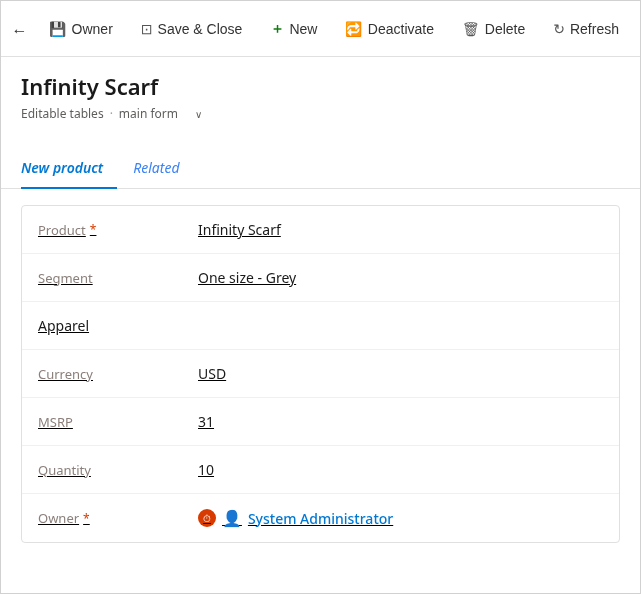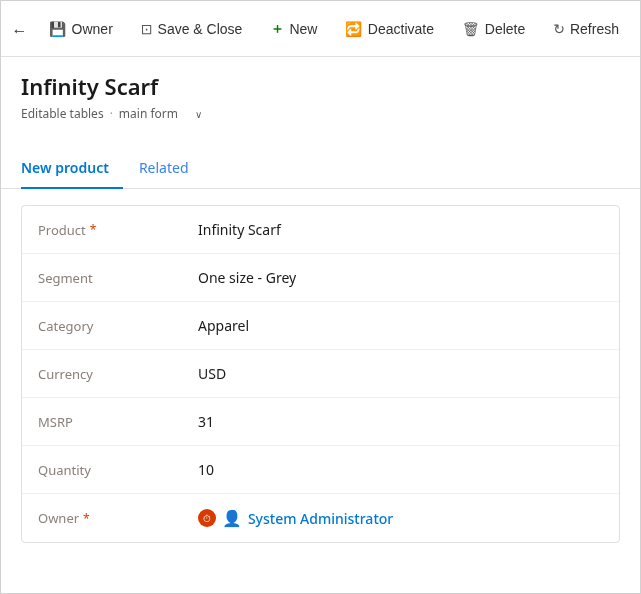--- a/index.html
+++ b/index.html
@@ -94,20 +94,21 @@
     }
     .chevron-down {
       font-size: 10px;
     }
     
     .tabs {
       display: flex;
       border-bottom: 1px solid #e0e0e0;
       padding: 0 20px;
       flex-shrink: 0;
+      font-style: italic;
     }
     .tab {
       padding: 8px 14px 10px 0;
       font-size: 14px;
       cursor: pointer;
       color: #3b82f6;
       border-bottom: 2px solid transparent;
       margin-right: 16px;
       margin-bottom: -1px;
     }
@@ -120,20 +121,21 @@
     .form-content {
       flex: 1;
       overflow-y: auto;
       padding: 0 20px 20px 20px;
     }
     .form-section {
       border: 1px solid #e0e0e0;
       border-radius: 4px;
       margin-top: 16px;
       overflow: hidden;
+      text-decoration: underline;
     }
     .form-row {
       display: flex;
       align-items: center;
       min-height: 48px;
       border-bottom: 1px solid #f0f0f0;
       padding: 0 16px;
     }
     .form-row:last-child {
       border-bottom: none;
@@ -253,23 +255,20 @@
       </div>
 
       <div class="form-row">
         <div class="form-label">
           <span>Segment</span>
         </div>
         <div class="form-value">One size - Grey</div>
       </div>
 
       <div class="form-row">
-        <div class="form-label">
-          <span>Category</span>
-        </div>
         <div class="form-value">Apparel</div>
       </div>
 
       <div class="form-row">
         <div class="form-label">
           <span>Currency</span>
         </div>
         <div class="form-value">USD</div>
       </div>
 

